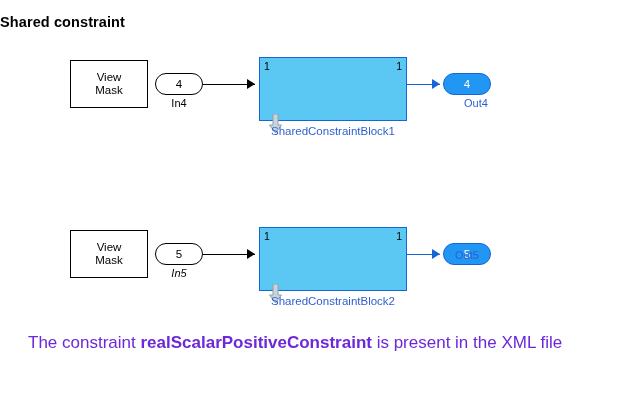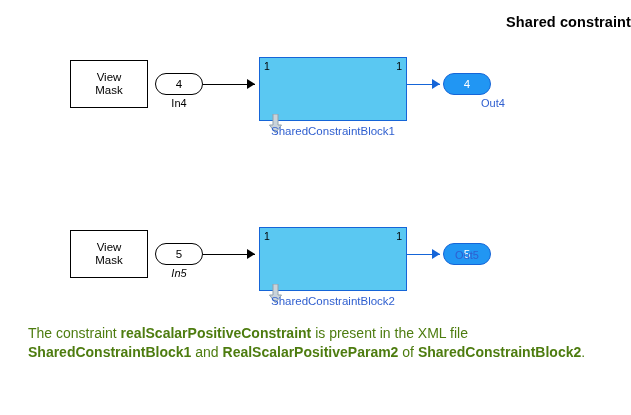--- a/index.html
+++ b/index.html
@@ -19,21 +19,21 @@
     position: absolute;
     left: 0; top: 0;
     width: 631px;
     height: 415px;
   }
   .title {
     position: absolute;
     left: 0;
     top: 14px;
     width: 631px;
-    text-align: right;
+    text-align: left;
     font-size: 14.5px;
     font-weight: bold;
     color: #000000;
     letter-spacing: 0.1px;
   }
   
   .mask-box {
     position: absolute;
     width: 78px;
     height: 48px;
@@ -134,25 +134,25 @@
     width: 0; height: 0;
     border-top: 5px solid transparent;
     border-bottom: 5px solid transparent;
     border-left: 8px solid #000000;
   }
   .arrowhead.blue { border-left-color: #1565d8; }
   
   .caption {
     position: absolute;
     left: 28px;
-    top: 324px;
+    top: 334px;
     width: 580px;
-    font-size: 14px;
+    font-size: 17px;
     line-height: 18.5px;
-    color: #4d7c0f;
+    color: #6d28d9;
   }
   .caption b { font-weight: bold; }
 </style>
 </head>
 <body>
 
 <div class="canvas">
 
   <div class="title">Shared constraint</div>
 
@@ -180,21 +180,21 @@
   </div>
 
   <div class="block-label" style="left:249px; top:125px; width:168px;">SharedConstraintBlock1</div>
 
   <div class="wire blue" style="left:407px; top:83.5px; width:33px;"></div>
   <div class="arrowhead blue" style="left:432px; top:79px;"></div>
 
   <div class="outport" style="left:443px; top:73px;">
     <span>4</span>
   </div>
-  <div class="out-label" style="left:469px; top:97px; width:48px;text-align:center;">Out4</div>
+  <div class="out-label" style="left:452px; top:97px; width:48px;text-align:center;">Out4</div>
 
   <div class="mask-box" style="left:70px; top:230px;">
     <span>View</span>
     <span>Mask</span>
   </div>
 
   <div class="inport" style="left:155px; top:243px;">
     <span>5</span>
   </div>
   <div class="port-label" style="left:155px; top:267px; width:48px;font-style:italic;">In5</div>
@@ -217,16 +217,15 @@
   <div class="wire blue" style="left:407px; top:253.5px; width:33px;"></div>
   <div class="arrowhead blue" style="left:432px; top:249px;"></div>
 
   <div class="outport" style="left:443px; top:243px;">
     <span>5</span>
   </div>
   <div class="out-label" style="left:443px; top:249px; width:48px;">Out5</div>
 
   <div class="caption">
     <div><span>The constraint </span><b>realScalarPositiveConstraint</b><span> is present in the XML file</span></div>
-    <div><b>SharedConstraintBlock1</b><span> and </span><b>RealScalarPositiveParam2</b><span> of </span><b>SharedConstraintBlock2</b><span>.</span></div>
   </div>
 
 </div>
 
 </body></html>

